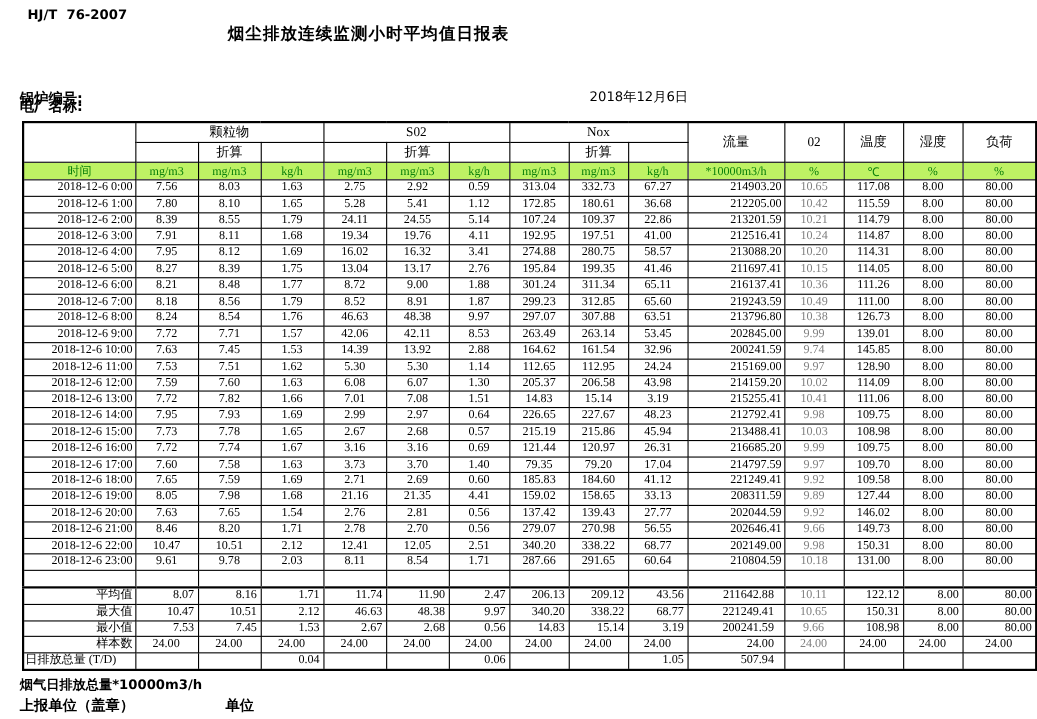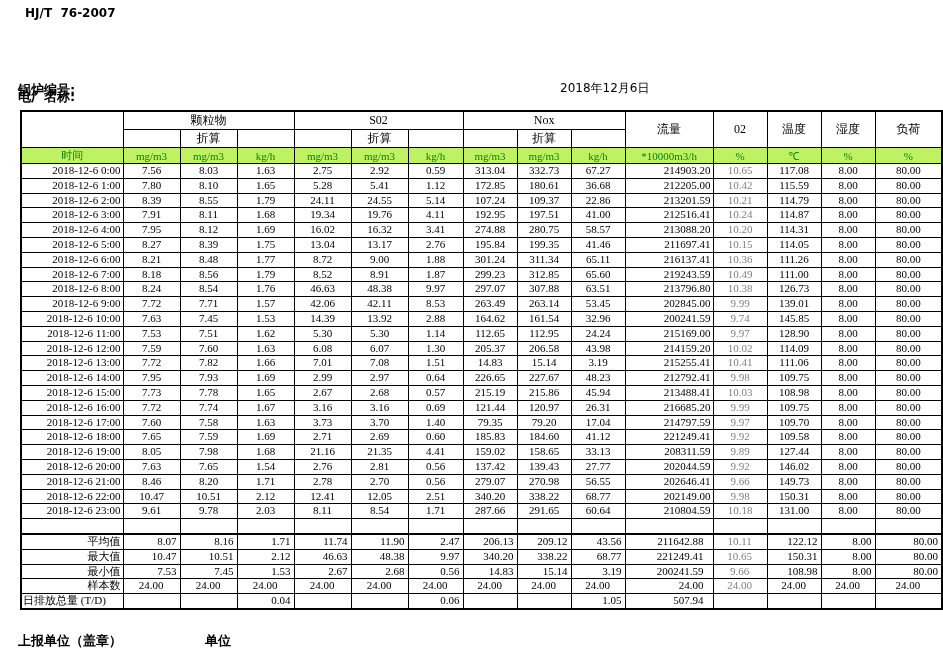--- a/index.html
+++ b/index.html
@@ -4,21 +4,21 @@
 <style>
   html,body{margin:0;padding:0;background:#fff;}
   .page{
     position:relative;width:943px;height:654px;background:#ffffff;
     font-family:"DejaVu Sans","Liberation Sans",sans-serif;color:#000;overflow:hidden;
   }
   .std-code{position:absolute;left:25px;top:6px;font-size:12px;font-weight:bold;white-space:pre;}
   .title{position:absolute;left:207px;top:21px;font-size:15px;font-weight:bold;letter-spacing:1px;}
   .plant{position:absolute;left:18px;top:61px;font-size:13px;font-weight:bold;margin-top:27px;}
   .boiler{position:absolute;left:18px;top:81px;font-size:13px;font-weight:bold;}
-  .date{position:absolute;left:560px;top:80px;font-size:12px;}
+  .date{position:absolute;left:536px;top:80px;font-size:12px;}
   table.report{
     position:absolute;left:20px;top:110px;width:921px;
     border-collapse:collapse;table-layout:fixed;
     border:2px solid #000;
     font-family:Liberation Serif, serif;
   }
   table.report th, table.report td{
     border:1px solid #000;padding:0 2px;white-space:nowrap;overflow:hidden;
     font-weight:normal;
   }
@@ -44,20 +44,21 @@
   .foot1{position:absolute;left:18px;top:614px;font-size:12px;font-weight:bold;}
   .foot2{position:absolute;left:18px;top:632px;font-size:13px;font-weight:bold;}
   .foot3{position:absolute;left:205px;top:632px;font-size:13px;font-weight:bold;}
 </style>
 </head>
 <body>
 
 <div class="page">
 
   <div class="std-code">HJ/T  76-2007</div>
+  <div class="title">烟尘排放连续监测小时平均值日报表</div>
   <div class="plant">电厂名称:</div>
   <div class="boiler">锅炉编号:</div>
   <div class="date">2018年12月6日</div>
 
   <table class="report">
     <colgroup>
       <col style="width:102px">
         <col style="width:57px">
         <col style="width:57px">
         <col style="width:57px">
@@ -621,16 +622,17 @@
           <td class="val c-nox3">1.05</td>
           <td class="val c-flow">507.94</td>
           <td class="val c-o2"></td>
           <td class="val c-temp"></td>
           <td class="val c-hum"></td>
           <td class="val c-load"></td>
         </tr>
       </tbody>
   </table>
 
+  <div class="foot1">烟气日排放总量*10000m3/h</div>
   <div class="foot2">上报单位（盖章）</div>
   <div class="foot3">单位</div>
 
 </div>
 
 </body></html>

